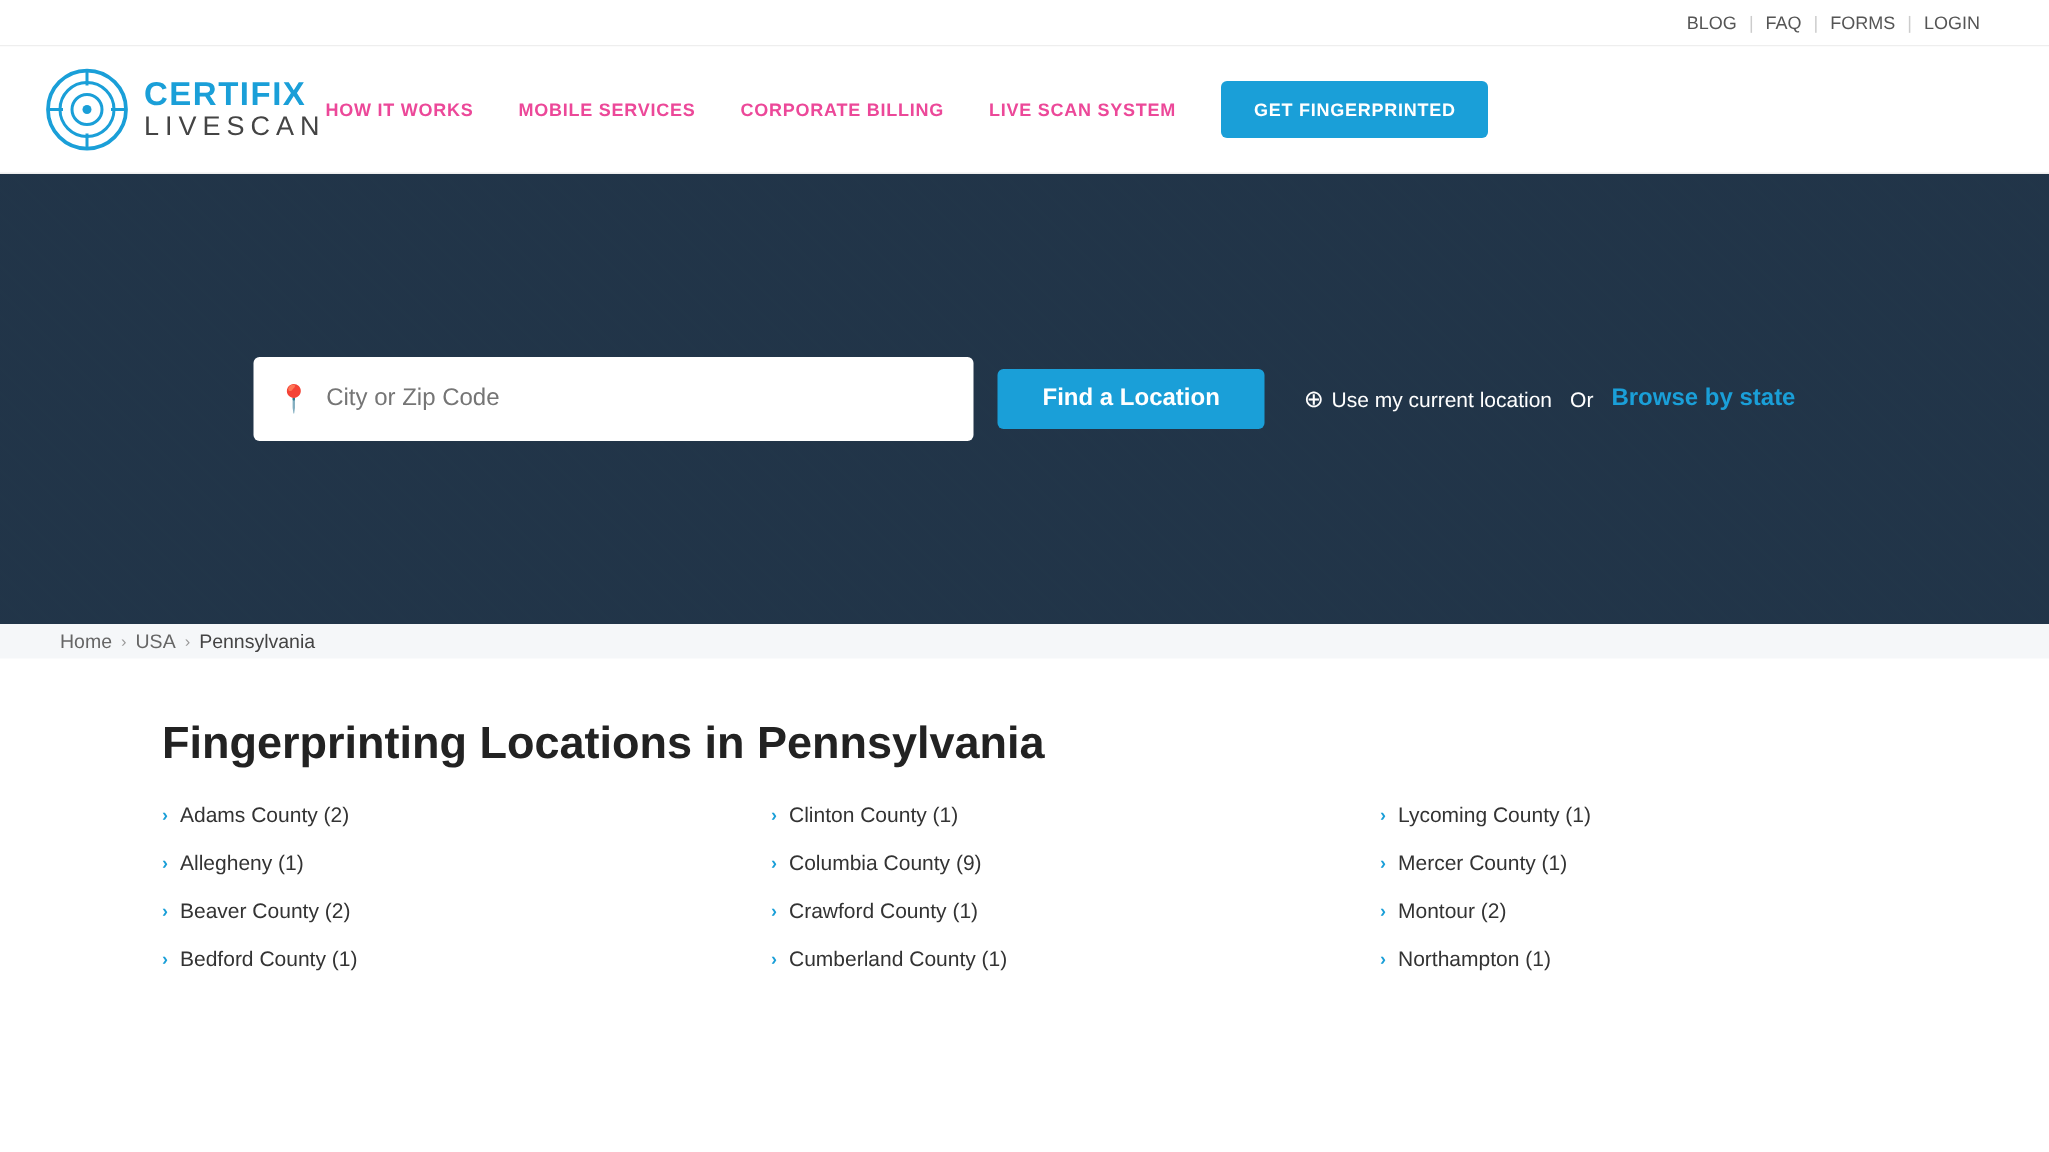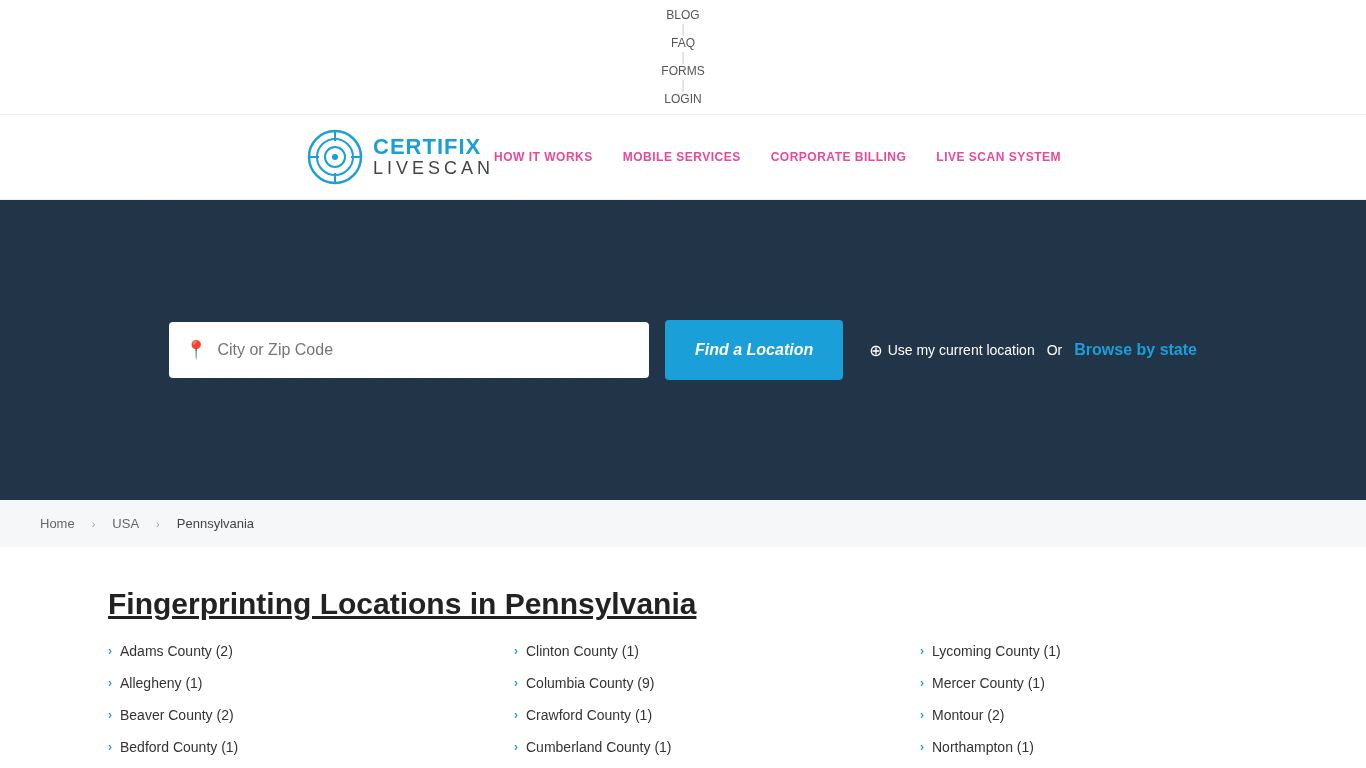--- a/index.html
+++ b/index.html
@@ -7,37 +7,36 @@
 
     
     .top-bar {
       display: flex;
       justify-content: flex-end;
       align-items: center;
       padding: 8px 40px;
       font-size: 12px;
       color: #555;
       border-bottom: 1px solid #eee;
-      flex-direction: column;
     }
     .top-bar a {
       text-decoration: none;
       color: #555;
       margin: 0 6px;
     }
     .top-bar .separator {
       color: #ccc;
       margin: 0 2px;
     }
 
     
     .header {
       display: flex;
       align-items: center;
-      justify-content: center;
+      justify-content: flex-start;
       padding: 12px 28px;
       border-bottom: 1px solid #eee;
       background: #fff;
     }
     .logo {
       display: flex;
       align-items: center;
       text-decoration: none;
     }
     .logo-icon {
@@ -141,28 +140,27 @@
       outline: none;
       font-size: 16px;
       color: #aaa;
       width: 100%;
       background: transparent;
     }
     .btn-find {
       background: #1a9fd8;
       color: #fff;
       border: none;
-      height: 60px;
+      height: 40px;
       padding: 0 30px;
       font-size: 16px;
       font-weight: 600;
       border-radius: 4px;
       cursor: pointer;
       white-space: nowrap;
-      font-style: italic;
     }
     .hero-extra {
       display: flex;
       align-items: center;
       gap: 12px;
       color: #fff;
       font-size: 14px;
       margin-left: 10px;
     }
     .use-location {
@@ -181,27 +179,27 @@
     }
     .browse-state {
       color: #1a9fd8;
       text-decoration: none;
       font-size: 16px;
       font-weight: 600;
     }
 
     
     .breadcrumb {
-      padding: 16px 40px;
+      padding: 4px 40px;
       background: #f5f7f9;
       font-size: 13px;
       color: #666;
       display: flex;
       align-items: center;
-      gap: 17px;
+      gap: 6px;
     }
     .breadcrumb a {
       text-decoration: none;
       color: #666;
     }
     .breadcrumb .chevron {
       color: #999;
       font-size: 11px;
     }
     .breadcrumb .current {
@@ -210,21 +208,20 @@
 
     
     .main-content {
       padding: 40px 40px 40px 108px;
     }
     .page-title {
       font-size: 30px;
       font-weight: 800;
       color: #222;
       margin-bottom: 14px;
-      text-decoration: underline;
     }
     .page-desc {
       font-size: 14px;
       color: #555;
       margin-bottom: 36px;
     }
 
     
     .county-grid {
       display: grid;
@@ -286,20 +283,21 @@
       <span class="logo-certifix">CERTIFIX</span>
       <span class="logo-livescan">LIVESCAN</span>
     </div>
   </a>
 
   <nav class="nav">
     <a href="#">HOW IT WORKS</a>
     <a href="#">MOBILE SERVICES</a>
     <a href="#">CORPORATE BILLING</a>
     <a href="#">LIVE SCAN SYSTEM</a>
+    <a href="#" class="btn-fingerprint">GET FINGERPRINTED</a>
   </nav>
 </header>
 
 <section class="hero">
   <div class="hero-content">
     <div class="search-box">
       <span class="pin-icon">📍</span>
       <input type="text" placeholder="City or Zip Code" style="">
     </div>
     <button class="btn-find">Find a Location</button>

